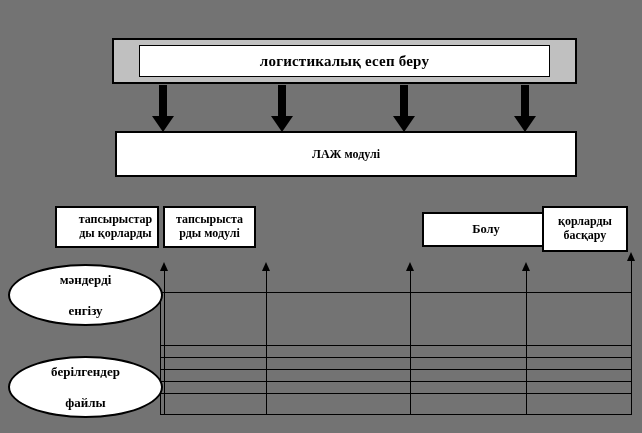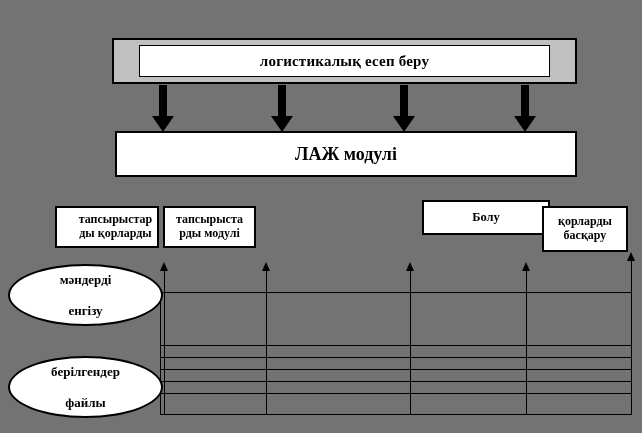--- a/index.html
+++ b/index.html
@@ -57,21 +57,21 @@
     width: 462px;
     height: 46px;
     background: #ffffff;
     border: 2px solid #000000;
     box-sizing: border-box;
     display: flex;
     align-items: center;
     justify-content: center;
   }
   .module-box span {
-    font-size: 18px;
+    font-size: 12px;
     font-weight: bold;
     color: #000000;
   }
 
   
   .thick-arrow {
     position: absolute;
     width: 22px;
     height: 47px;
   }
@@ -207,21 +207,21 @@
   </div>
 
   <div class="pbox two-line" style="left:163px; top:206px; width:93px; height:42px;">
     <div>
       <span>тапсырыста</span><br>
       <span>рды модулі</span>
     </div>
   </div>
 
 
-  <div class="pbox" style="left:422px; top:200px; width:128px; height:35px;text-align:right;">
+  <div class="pbox" style="left:422px; top:212px; width:128px; height:35px;text-align:right;">
     <span>Болу</span>
   </div>
 
   <div class="pbox two-line" style="left:542px; top:206px; width:86px; height:46px;">
     <div>
       <span>қорларды</span><br>
       <span>басқару</span>
     </div>
   </div>
 

